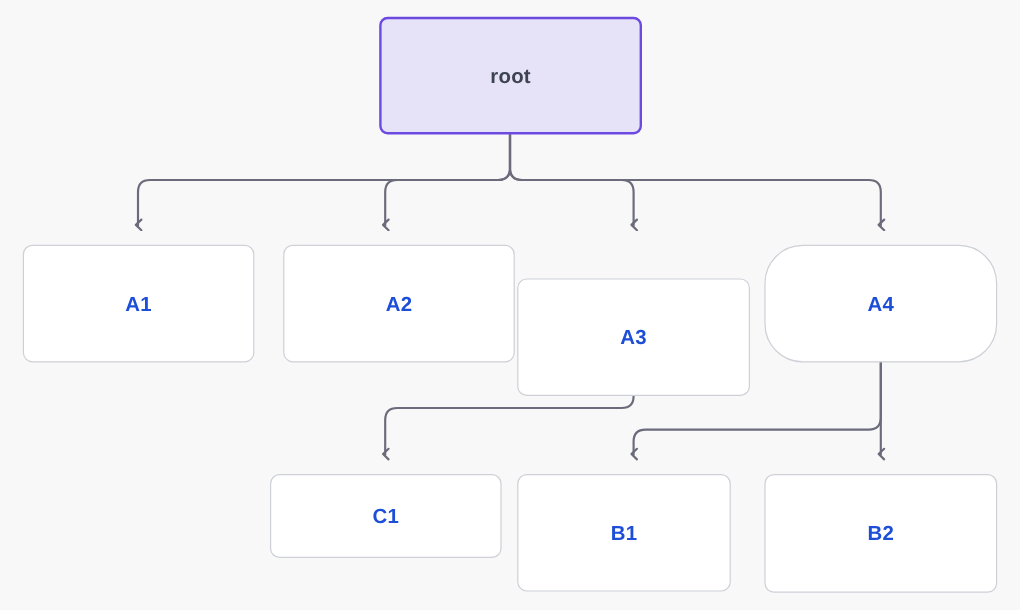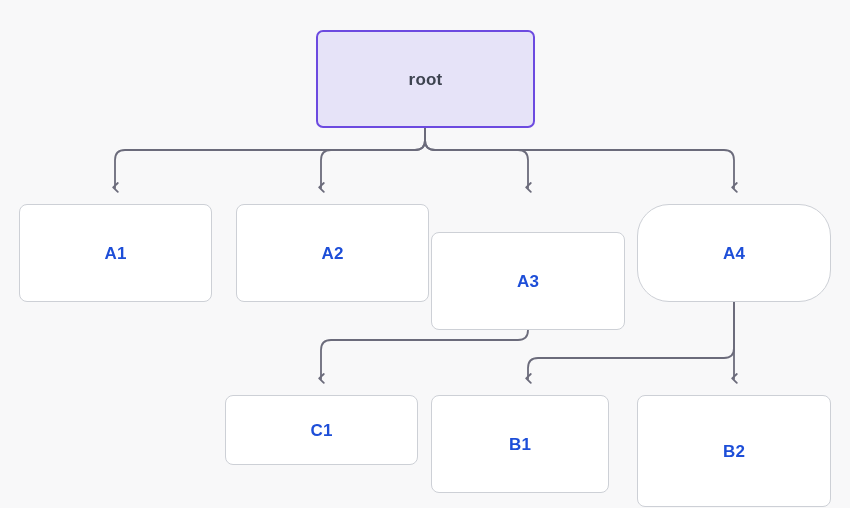--- a/index.html
+++ b/index.html
@@ -70,39 +70,39 @@
         <path d="M 425 112 L 425 140 Q 425 150 415 150 L 331 150 Q 321 150 321 160 L 321 188" fill="none" stroke="#6b6b7b" stroke-width="1.8" stroke-linecap="round" stroke-linejoin="round" marker-end="url(#chevron-arrow)"></path>
         <path d="M 425 112 L 425 140 Q 425 150 435 150 L 518 150 Q 528 150 528 160 L 528 188" fill="none" stroke="#6b6b7b" stroke-width="1.8" stroke-linecap="round" stroke-linejoin="round" marker-end="url(#chevron-arrow)"></path>
         <path d="M 425 112 L 425 140 Q 425 150 435 150 L 724 150 Q 734 150 734 160 L 734 188" fill="none" stroke="#6b6b7b" stroke-width="1.8" stroke-linecap="round" stroke-linejoin="round" marker-end="url(#chevron-arrow)"></path>
         <path d="M 528 302 L 528 330 Q 528 340 518 340 L 331 340 Q 321 340 321 350 L 321 379" fill="none" stroke="#6b6b7b" stroke-width="1.8" stroke-linecap="round" stroke-linejoin="round" marker-end="url(#chevron-arrow)"></path>
         <path d="M 734 302 L 734 348 Q 734 358 724 358 L 538 358 Q 528 358 528 368 L 528 379" fill="none" stroke="#6b6b7b" stroke-width="1.8" stroke-linecap="round" stroke-linejoin="round" marker-end="url(#chevron-arrow)"></path>
         <path d="M 734 302 L 734 379" fill="none" stroke="#6b6b7b" stroke-width="1.8" stroke-linecap="round" stroke-linejoin="round" marker-end="url(#chevron-arrow)"></path>
       </g>
   </svg>
 
   <div id="node-layer">
-      <div class="node root-node" style="left: 316px; top: 14px; width: 219px; height: 98px; margin-top: 16px;">
+      <div class="node root-node" style="left: 316px; top: 14px; width: 219px; height: 98px;">
         <span class="node-label">root</span>
       </div>
       <div class="node" style="left: 19px; top: 204px; width: 193px; height: 98px;">
         <span class="node-label">A1</span>
       </div>
       <div class="node" style="left: 236px; top: 204px; width: 193px; height: 98px;">
         <span class="node-label">A2</span>
       </div>
       <div class="node" style="left: 431px; top: 204px; width: 194px; height: 98px; margin-top: 28px;">
         <span class="node-label">A3</span>
       </div>
       <div class="node" style="left: 637px; top: 204px; width: 194px; height: 98px; border-radius: 32px;">
         <span class="node-label">A4</span>
       </div>
       <div class="node" style="left: 225px; top: 395px; width: 193px; height: 70px;">
         <span class="node-label">C1</span>
       </div>
       <div class="node" style="left: 431px; top: 395px; width: 178px; height: 98px;">
         <span class="node-label">B1</span>
       </div>
-      <div class="node" style="left: 637px; top: 395px; width: 194px; height: 112px; justify-content: center;">
+      <div class="node" style="left: 637px; top: 395px; width: 194px; height: 99px; justify-content: center;">
         <span class="node-label">B2</span>
       </div>
     </div>
 
 </div>
 
 </body></html>

